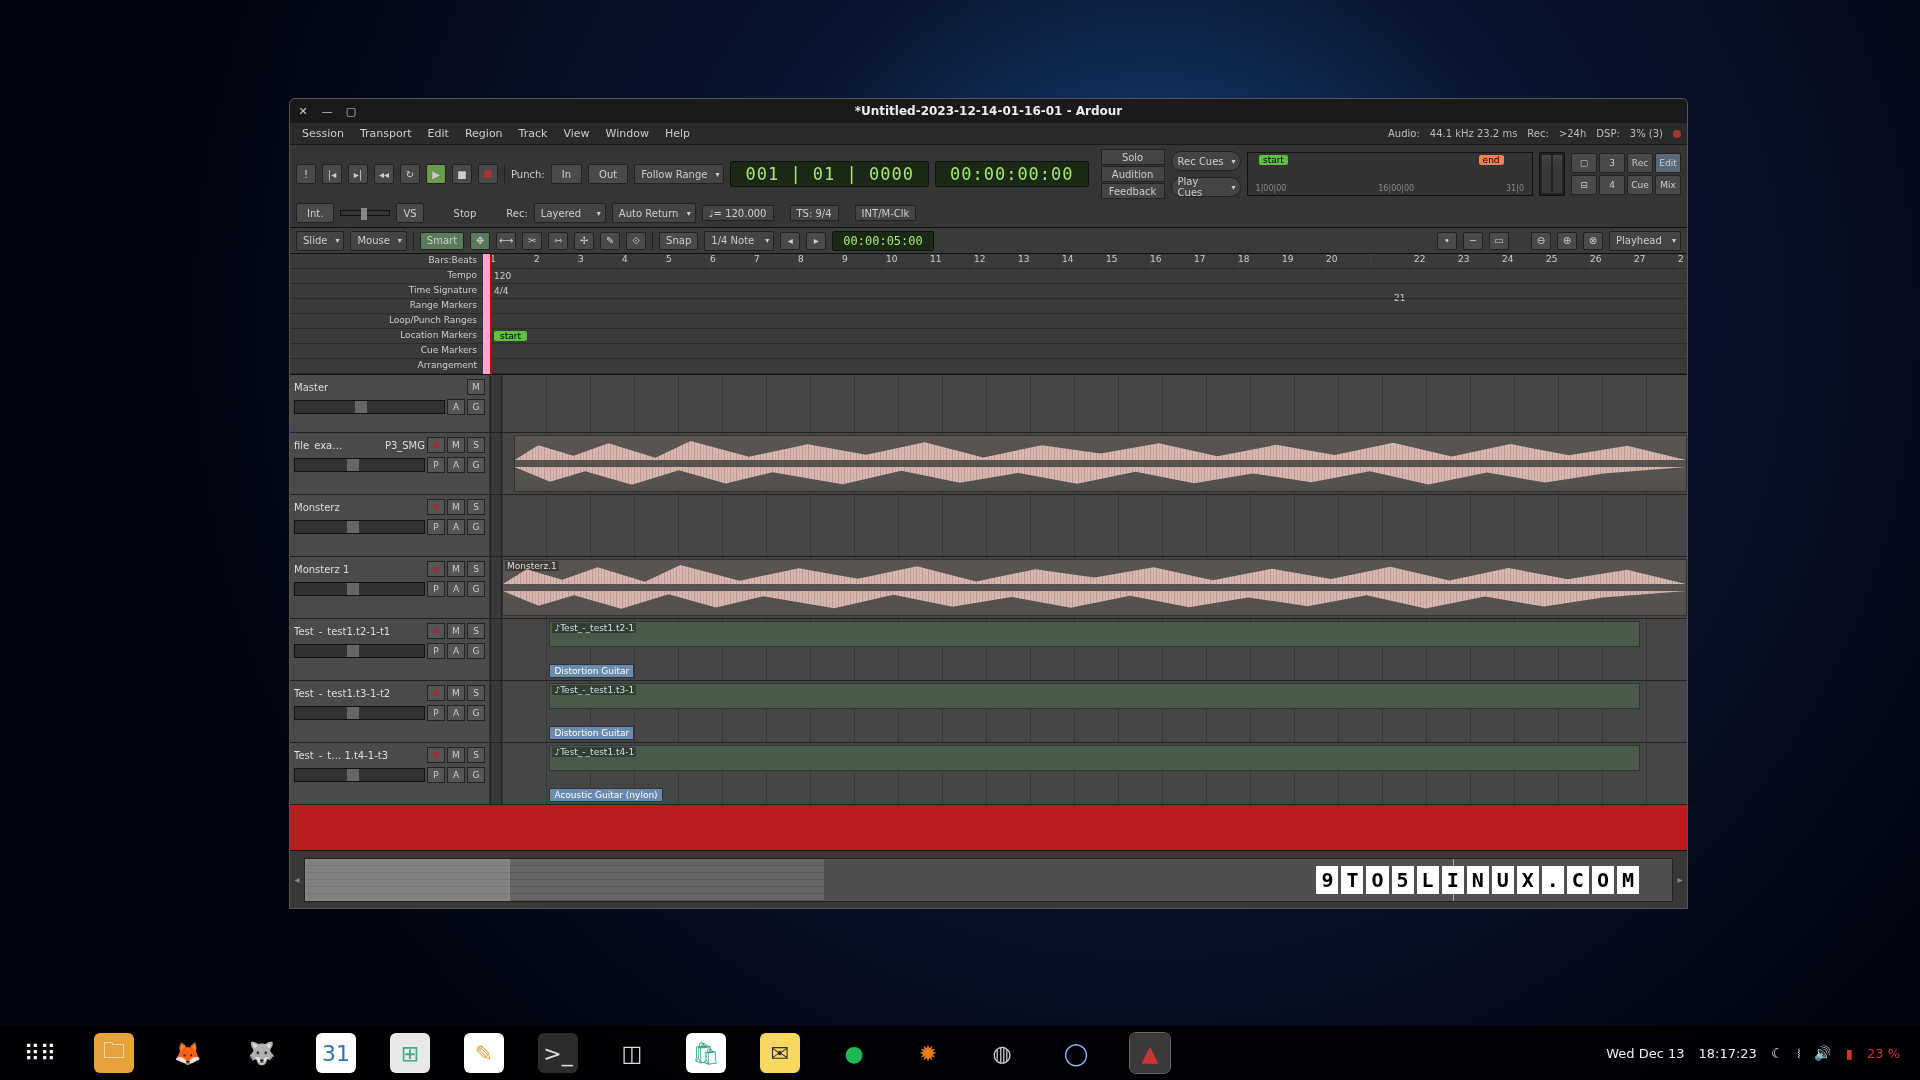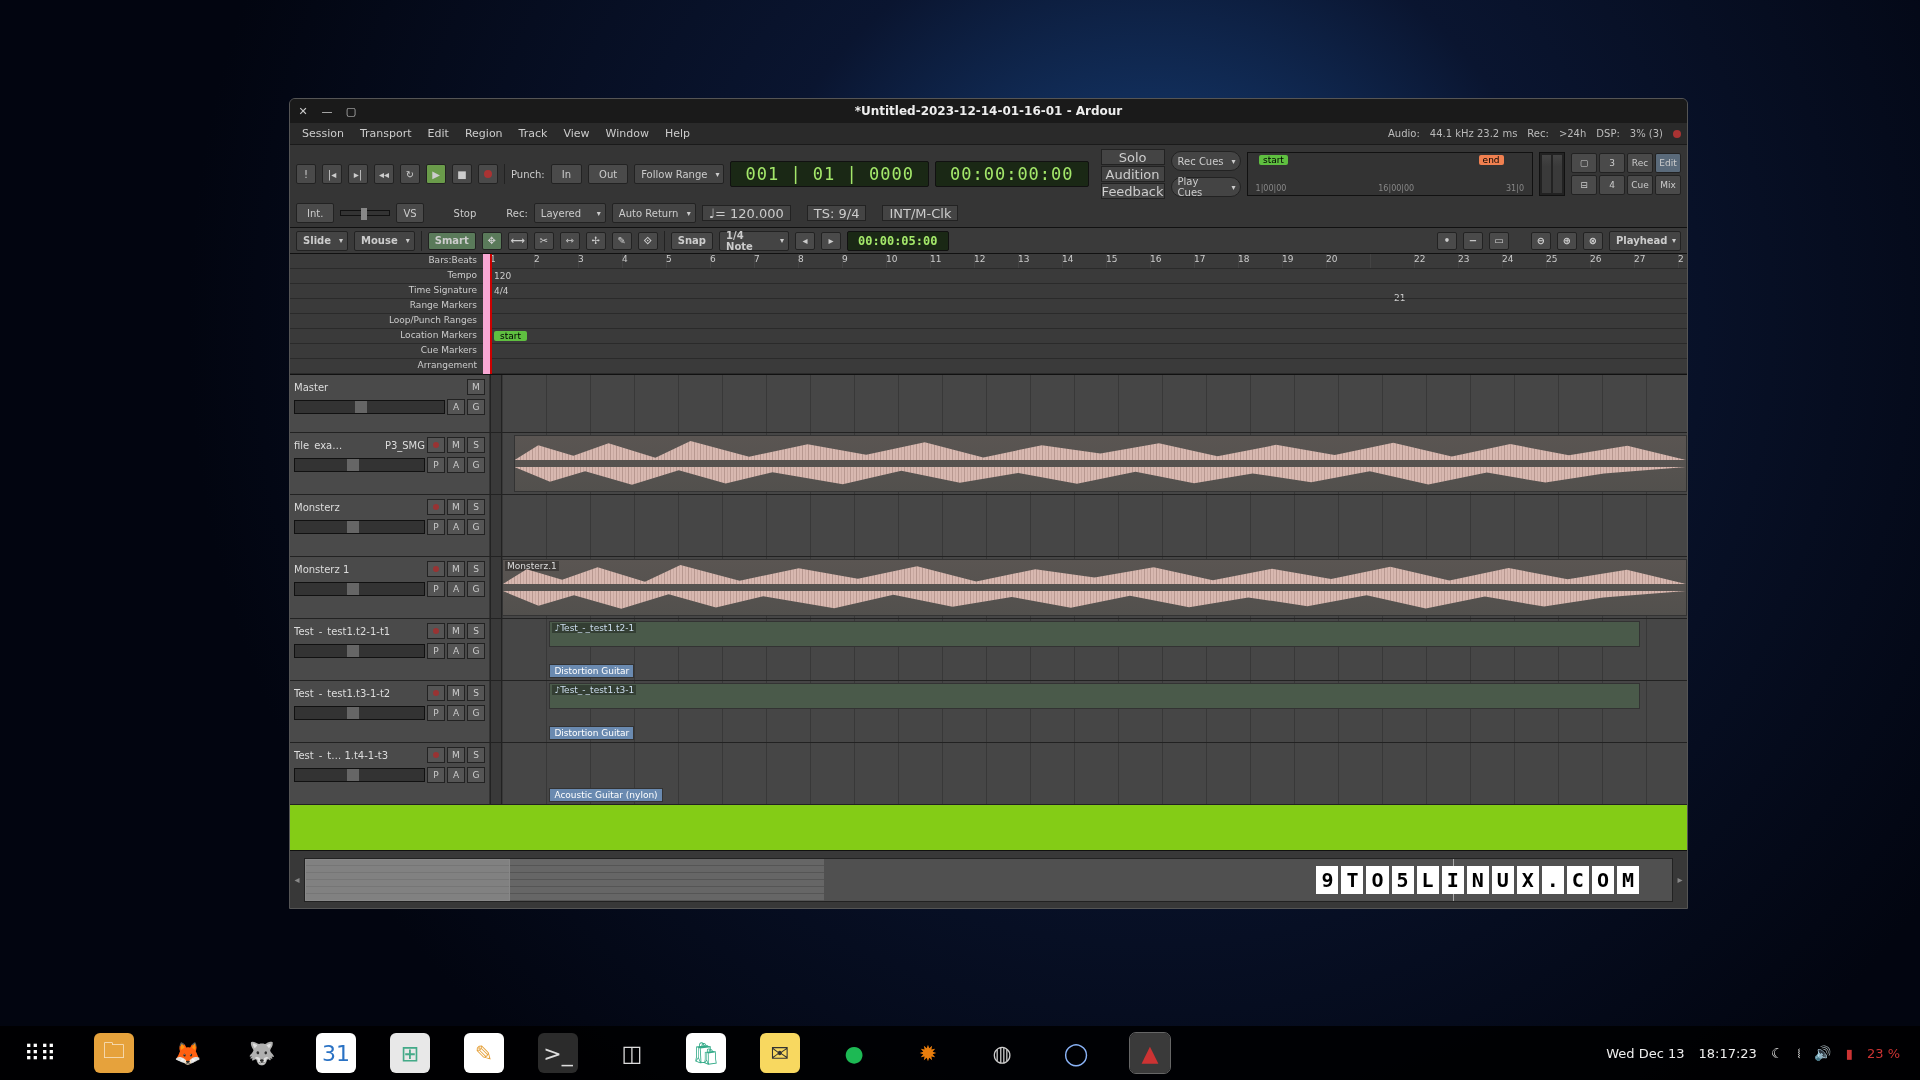--- a/index.html
+++ b/index.html
@@ -28,56 +28,56 @@
 .tb-btn.wide { padding: 3px 10px; }
 .tb-btn.play { background: #6a9b4a; width: 20px; }
 .tb-btn.rec { width: 20px; }
 .tb-btn.rec::before { content: ""; width: 8px; height: 8px; background: #a33; border-radius: 50%; }
 .tb-select { background: #444; border: 1px solid #222; color: #ccc; font-size: 10px; height: 20px; padding: 0 16px 0 6px; border-radius: 2px; position: relative; display: flex; align-items: center; }
 .tb-select::after { content: "▾"; position: absolute; right: 4px; font-size: 8px; }
 .sep { width: 1px; height: 20px; background: #222; }
 .lcd { background: #1a2815; border: 1px solid #111; color: #a4e86a; font-family: monospace; font-size: 17px; padding: 2px 14px; border-radius: 2px; letter-spacing: 1px; }
 .lcd-sm { background: #1a2815; border: 1px solid #111; color: #a4e86a; font-family: monospace; font-size: 12px; padding: 2px 10px; border-radius: 2px; }
 .small-lbl { color: #ccc; font-size: 10px; }
-.smallbox { background: #444; border: 1px solid #222; color: #ccc; font-size: 13px; padding: 2px 6px; display: flex; align-items: center; height: 16px; }
+.smallbox { background: #444; border: 1px solid #222; color: #ccc; font-size: 10px; padding: 2px 6px; display: flex; align-items: center; height: 16px; }
 .solo-col { display: flex; flex-direction: column; gap: 1px; margin-left:6px; }
 .solo-col .smallbox { width: 64px; justify-content: center; }
 .cues-col { display: flex; flex-direction: column; gap: 6px; }
 .cues-col .tb-select { width: 70px; border-radius: 10px; }
 .mini-timeline { flex: 1; background: #333; border: 1px solid #111; height: 44px; position: relative; }
 .mini-timeline .mk { position: absolute; top: 2px; font-size: 9px; padding: 0 4px; border-radius: 2px; }
 .mini-timeline .start { left: 4%; background: #5fbf40; color: #000; }
 .mini-timeline .end { right: 10%; background: #f08050; color: #000; }
 .mini-timeline .ticks { position: absolute; bottom: 2px; left: 0; right: 0; display: flex; justify-content: space-between; padding: 0 8px; color: #888; font-size: 8px; }
 .meters { width: 26px; height: 44px; background: #222; border: 1px solid #111; display: flex; gap: 2px; padding: 2px; }
 .meter-bar { flex: 1; background: linear-gradient(to top, #3a3a3a 70%, #444 100%); }
 .rt-col { display: flex; flex-direction: column; gap: 2px; }
 .rt-row { display: flex; gap: 2px; }
 .rt-row .tb-btn { width: 26px; font-size: 9px; }
 
 
-.edit-toolbar { background: #3a3a3a; height: 26px; display: flex; align-items: center; padding: 0 6px; gap: 6px; border-bottom: 1px solid #111; font-weight: bold; }
+.edit-toolbar { background: #3a3a3a; height: 26px; display: flex; align-items: center; padding: 0 6px; gap: 6px; border-bottom: 1px solid #111; }
 .edit-toolbar .tb-btn { height: 18px; }
 .edit-toolbar .spacer { flex: 1; }
 .arrowbtn { width: 20px; }
 
 
 .rulers { display: flex; background: #3a3a3a; border-bottom: 1px solid #111; }
 .ruler-labels { width: 200px; background: #3a3a3a; border-right: 7px solid #f9a8d4; }
 .ruler-labels div { color: #ccc; font-size: 9px; text-align: right; padding: 1px 6px; height: 15px; border-bottom: 1px solid #2a2a2a; }
 .ruler-lanes { flex: 1; position: relative; }
 .ruler-row { height: 15px; border-bottom: 1px solid #2a2a2a; position: relative; display: flex; align-items: center; padding-left: 4px; }
 .ruler-bars { background: repeating-linear-gradient(90deg, #444 0 1px, transparent 1px 44px); }
 .ruler-bars .num { position: absolute; top: 0; font-size: 9px; color: #ccc; }
 .tempo-val, .ts-val { color: #ccc; font-size: 9px; }
 .marker-start { background: #5fbf40; color: #000; font-size: 9px; padding: 0 6px; border-radius: 2px; }
 .playline { position: absolute; top: 0; bottom: 0; left: 0; width: 2px; background: #c00; z-index: 5; }
 
 
-.tracks { flex: 1; overflow: hidden; display: flex; flex-direction: column; background: #84cc16; }
+.tracks { flex: 1; overflow: hidden; display: flex; flex-direction: column; background: #b91c1c; }
 .track { display: flex; border-bottom: 1px solid #222; }
 .track-head { width: 200px; background: #4a4a4a; border-right: 1px solid #333; padding: 4px; display: flex; flex-direction: column; gap: 4px; }
 .th-row1 { display: flex; align-items: center; gap: 2px; }
 .th-name { color: #ddd; font-size: 10px; flex: 1; overflow: hidden; white-space: nowrap; }
 .th-ext { color: #ddd; font-size: 10px; }
 .th-btn { width: 18px; height: 16px; background: #555; border: 1px solid #222; color: #ccc; font-size: 9px; display: flex; align-items: center; justify-content: center; cursor: pointer; }
 .th-btn.rec::before { content:""; width:6px;height:6px;background:#933;border-radius:50%; }
 .th-row2 { display: flex; gap: 2px; align-items: center; }
 .fader { flex: 1; height: 14px; background: #333; border: 1px solid #111; position: relative; }
 .fader::after { content:""; position:absolute; left:40%; top:0; width:12px; height:100%; background:#666; }
@@ -455,20 +455,23 @@
           </div>
           <div class="th-row2">
             <div class="fader"></div>
             <div class="th-btn">P</div>
             <div class="th-btn">A</div>
             <div class="th-btn">G</div>
           </div>
         </div>
         <div class="sidebar-strip"></div>
         <div class="track-lane">
+          <div class="midi-region" style="left: 4%; width: 92%; top: 2px; height: 26px;">
+            <div class="region-name">♪Test_-_test1.t4-1</div>
+          </div>
           <div class="instrument-label" style="left: 4%; bottom: 2px;">Acoustic Guitar (nylon)</div>
         </div>
       </div>
     </div>
 
   <div class="minimap">
     <div class="mm-arrow">◂</div>
     <div class="mm-canvas">
       <div class="mm-stack">
           <div></div>

